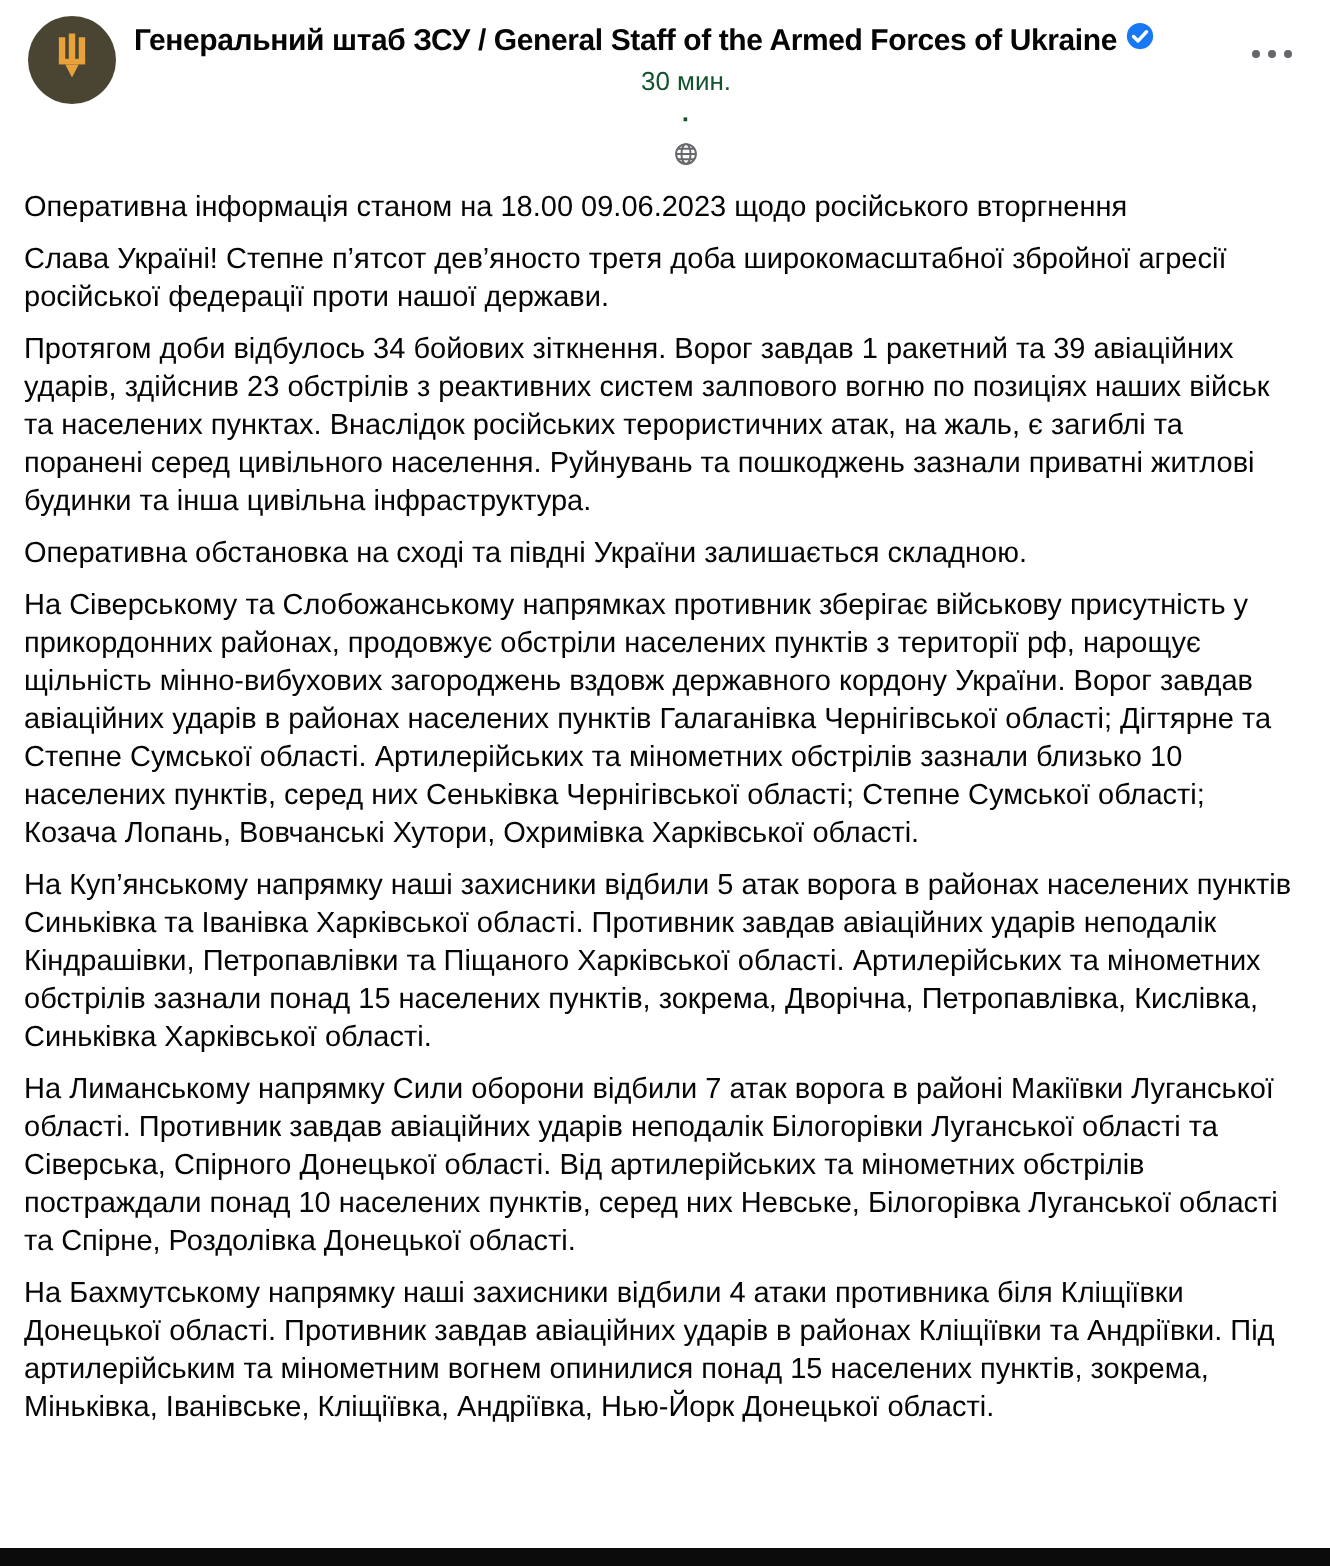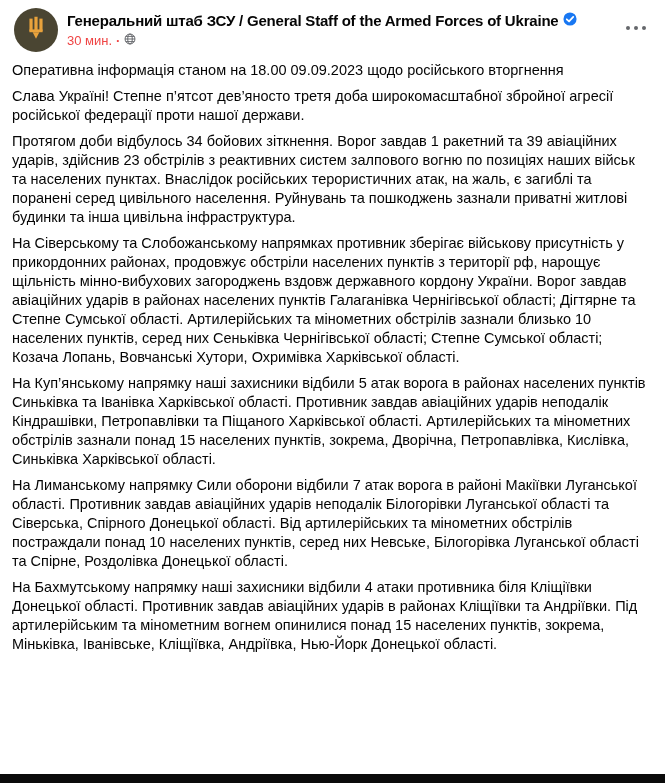--- a/index.html
+++ b/index.html
@@ -35,23 +35,24 @@
     letter-spacing: -0.2px;
     line-height: 19px;
     white-space: nowrap;
     display: flex; align-items: center;
   }
   .page-name { cursor: pointer; }
   .badge { margin-left: 5px; flex: 0 0 auto; }
   .meta-row {
     display: flex; align-items: center;
     gap: 4px;
-    color: #ef4444;
+    color: #14532d;
     font-size: 13px;
     margin-top: 3px;
+    flex-direction: column;
   }
   .meta-dot { font-weight: bold; }
   .more-btn {
     flex: 0 0 auto;
     padding: 8px 6px;
     margin-top: 2px;
     border-radius: 50%;
     cursor: pointer;
   }
 
@@ -122,23 +123,24 @@
           <circle cx="3" cy="4" r="2" fill="#65676B"></circle>
           <circle cx="11" cy="4" r="2" fill="#65676B"></circle>
           <circle cx="19" cy="4" r="2" fill="#65676B"></circle>
         </svg>
       </span>
     </div>
 
   </div>
 
   <div class="post-text">
-    <p>Оперативна інформація станом на 18.00 09.09.2023 щодо російського вторгнення</p>
+    <p>Оперативна інформація станом на 18.00 09.06.2023 щодо російського вторгнення</p>
     <p>Слава Україні! Степне п’ятсот дев’яносто третя доба широкомасштабної збройної агресії російської федерації проти нашої держави.</p>
     <p>Протягом доби відбулось 34 бойових зіткнення. Ворог завдав 1 ракетний та 39 авіаційних ударів, здійснив 23 обстрілів з реактивних систем залпового вогню по позиціях наших військ та населених пунктах. Внаслідок російських терористичних атак, на жаль, є загиблі та поранені серед цивільного населення. Руйнувань та пошкоджень зазнали приватні житлові будинки та інша цивільна інфраструктура.</p>
+    <p>Оперативна обстановка на сході та півдні України залишається складною.</p>
     <p>На Сіверському та Слобожанському напрямках противник зберігає військову присутність у прикордонних районах, продовжує обстріли населених пунктів з території рф, нарощує щільність мінно-вибухових загороджень вздовж державного кордону України. Ворог завдав авіаційних ударів в районах населених пунктів Галаганівка Чернігівської області; Дігтярне та Степне Сумської області. Артилерійських та мінометних обстрілів зазнали близько 10 населених пунктів, серед них Сеньківка Чернігівської області; Степне Сумської області; Козача Лопань, Вовчанські Хутори, Охримівка Харківської області.</p>
     <p>На Куп’янському напрямку наші захисники відбили 5 атак ворога в районах населених пунктів Синьківка та Іванівка Харківської області. Противник завдав авіаційних ударів неподалік Кіндрашівки, Петропавлівки та Піщаного Харківської області. Артилерійських та мінометних обстрілів зазнали понад 15 населених пунктів, зокрема, Дворічна, Петропавлівка, Кислівка, Синьківка Харківської області.</p>
     <p>На Лиманському напрямку Сили оборони відбили 7 атак ворога в районі Макіївки Луганської області. Противник завдав авіаційних ударів неподалік Білогорівки Луганської області та Сіверська, Спірного Донецької області. Від артилерійських та мінометних обстрілів постраждали понад 10 населених пунктів, серед них Невське, Білогорівка Луганської області та Спірне, Роздолівка Донецької області.</p>
     <p>На Бахмутському напрямку наші захисники відбили 4 атаки противника біля Кліщіївки Донецької області. Противник завдав авіаційних ударів в районах Кліщіївки та Андріївки. Під артилерійським та мінометним вогнем опинилися понад 15 населених пунктів, зокрема, Міньківка, Іванівське, Кліщіївка, Андріївка, Нью-Йорк Донецької області.</p>
   </div>
 
   <div class="bottom-bar"></div>
 
 </div>
 

